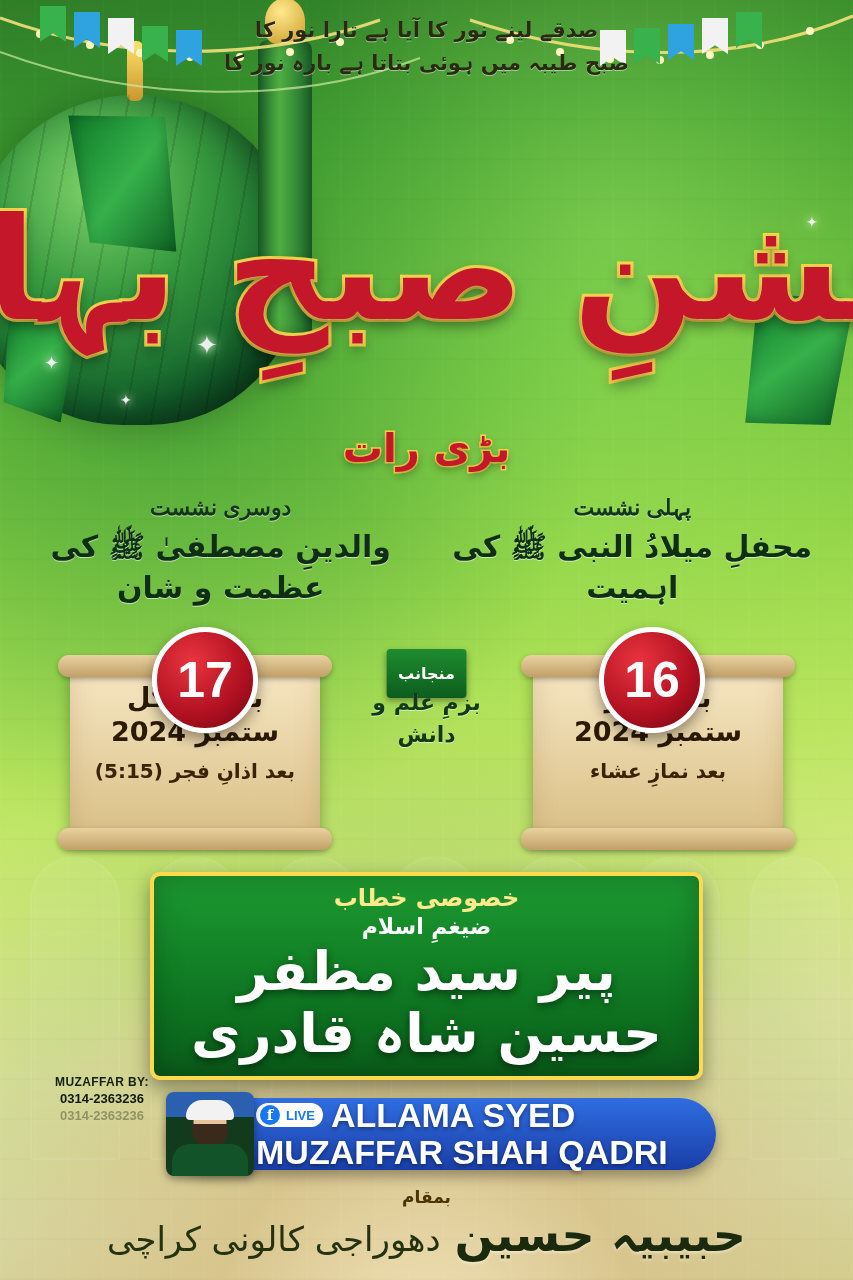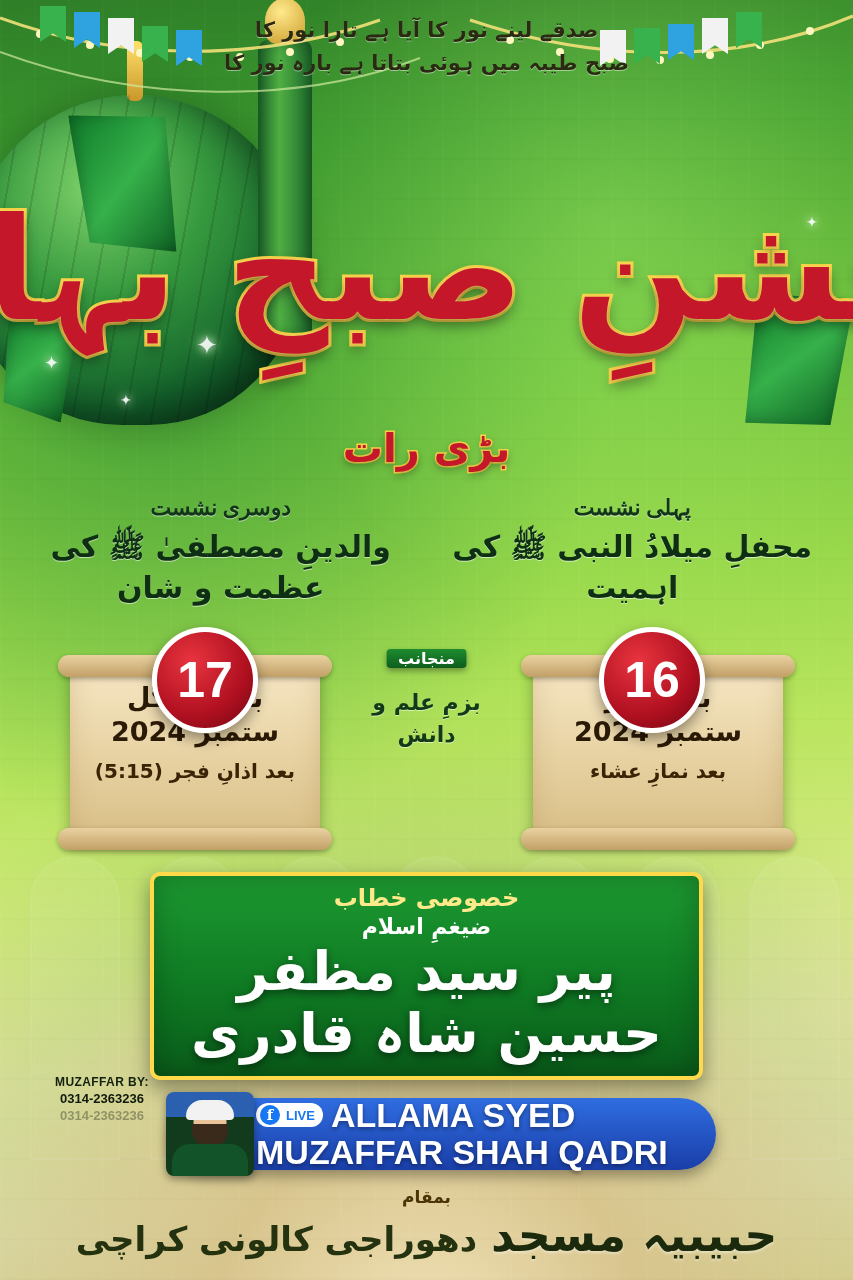--- a/index.html
+++ b/index.html
@@ -196,21 +196,21 @@
     justify-content: space-between;
     gap: 18px;
   }
   .session {
     flex: 1;
     text-align: center;
     position: relative;
   }
   .session-kicker {
     direction: rtl;
-    font-family: Liberation Serif, serif;
+    font-family: Liberation Sans, sans-serif;
     font-size: 22px;
     font-weight: bold;
     color: #13351a;
     margin-bottom: 2px;
     text-shadow: 0 1px 0 rgba(255,255,255,.5);
   }
   .session-title {
     direction: rtl;
     font-family: "DejaVu Sans", sans-serif;
     font-size: 30px;
@@ -306,21 +306,21 @@
     text-shadow: 0 1px 0 rgba(255,255,255,.5);
   }
   .center-tag {
     position: absolute;
     left: 50%;
     top: 14px;
     transform: translateX(-50%);
     background: linear-gradient(180deg, #1e8c2f, #0d5d1d);
     color: #fff;
     border-radius: 4px;
-    padding: 0 12px;
+    padding: 15px 12px;
     font-family: "DejaVu Sans", sans-serif;
     font-size: 16px;
     font-weight: bold;
     direction: rtl;
     box-shadow: 0 3px 6px rgba(0,0,0,.35);
   }
   
   .speaker-panel {
     position: absolute;
     left: 150px;
@@ -508,21 +508,21 @@
   }
   .venue-name {
     font-size: 46px;
     font-weight: bold;
     color: #1b2a0c;
     line-height: 1.15;
     text-shadow: 0 2px 3px rgba(255,255,255,.4);
   }
   .venue-area {
     font-size: 34px;
-    font-weight: bold;
+    font-weight: normal;
     color: #24320f;
   }
   .venue-line {
     display: flex;
     align-items: baseline;
     justify-content: center;
     gap: 14px;
   }
 </style>
 </head>
@@ -661,18 +661,18 @@
         </span>
         <span class="live-text">ALLAMA SYED</span>
       </div>
       <div class="live-text">MUZAFFAR SHAH QADRI</div>
     </div>
   </div>
 
   <div class="venue">
     <div class="venue-mark">بمقام</div>
     <div class="venue-line">
-      <span class="venue-name">حبیبیہ مسجد</span>
+      <span class="venue-name">حبیبیہ حسین</span>
       <span class="venue-area">دھوراجی کالونی کراچی</span>
     </div>
   </div>
 
 </div>
 
 </body></html>

